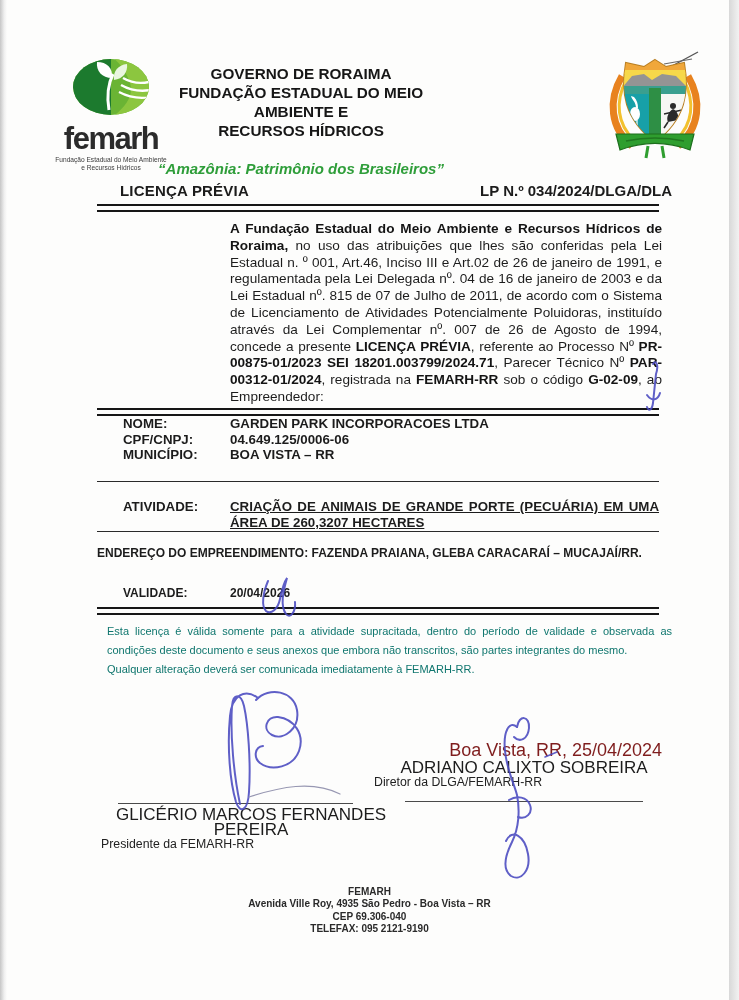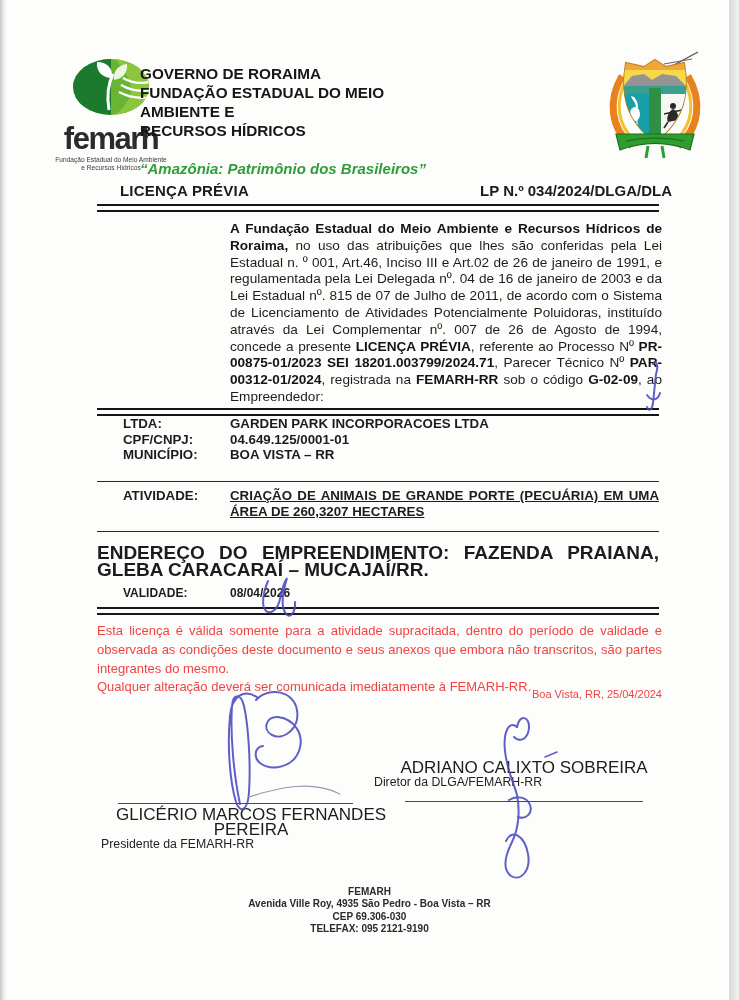--- a/index.html
+++ b/index.html
@@ -11,49 +11,49 @@
   .scan-edge-left{position:absolute;left:0;top:0;width:7px;height:100%;
     background:linear-gradient(to right,#c6c6c6,#efefef 60%,rgba(255,255,255,0));}
   .scan-edge-right{position:absolute;left:729px;top:0;width:10px;height:100%;
     background:linear-gradient(to right,#d8d8d8,#f2f2f2);}
   .abs{position:absolute;}
 
   
   .logo-block{left:42px;top:58px;width:138px;text-align:center;}
   .logo-word{font-size:31px;font-weight:bold;color:#2b2b2b;letter-spacing:-1.5px;line-height:30px;margin-top:2px;}
   .logo-tag{font-size:6.6px;color:#3a3a3a;line-height:7.6px;margin-top:2px;}
-  .hdr-text{left:140px;top:64px;width:310px;text-align:left;}
+  .hdr-text{left:146px;top:64px;width:310px;text-align:center;}
   .hdr-line{font-size:15.3px;font-weight:bold;line-height:19px;color:#161616;}
   .hdr-slogan{font-size:15px;font-weight:bold;font-style:italic;margin-top:20px;line-height:18px;}
 
   
   .title-row{left:97px;top:182px;width:575px;height:20px;}
   .title-left{position:absolute;left:23px;top:0;font-size:15px;font-weight:bold;letter-spacing:.2px;}
   .title-right{position:absolute;right:0;top:0;font-size:15px;font-weight:bold;}
   .rule-double{border-top:2px solid #161616;border-bottom:2.4px solid #161616;height:4px;}
   .rule-thin{border-top:1.6px solid #2a2a2a;height:0;}
 
   
   .preamble{left:230px;top:221px;width:432px;font-size:13.6px;line-height:16.8px;text-align:justify;color:#1d1d1d;}
   .preamble b{color:#141414;}
 
   
   .rows{left:123px;top:416px;width:536px;}
   .row{display:flex;line-height:15.6px;font-size:13.3px;font-weight:bold;}
   .row .lbl{width:107px;flex:none;}
-  .activity{left:123px;top:488px;width:536px;display:flex;font-size:13.3px;font-weight:bold;line-height:15.8px;}
+  .activity{left:123px;top:499px;width:536px;display:flex;font-size:13.3px;font-weight:bold;line-height:15.8px;}
   .activity .lbl{width:107px;flex:none;}
   .activity .val{flex:1;text-align:justify;text-decoration:underline;}
-  .enterprise{left:97px;top:545px;width:562px;font-size:19px;font-weight:bold;line-height:16.5px;text-align:justify;}
+  .enterprise{left:97px;top:545px;width:562px;font-size:12px;font-weight:bold;line-height:16.5px;text-align:justify;}
   .validity{left:123px;top:585px;width:536px;display:flex;font-size:12px;font-weight:bold;line-height:16px;}
   .validity .lbl{width:107px;flex:none;}
 
   
-  .closing{left:97px;top:622px;width:565px;font-size:13px;line-height:18.8px;text-align:justify;color:#ef4444;}
-  .place-date{right:77px;top:688px;font-size:11px;color:#ef4444;}
+  .closing{left:107px;top:622px;width:565px;font-size:11px;line-height:18.8px;text-align:justify;color:#0f766e;}
+  .place-date{right:77px;top:740px;font-size:18px;color:#7f1d1d;}
 
   
   .sigline{border-top:1.5px solid #4a4a4a;height:0;}
   .sig-name{font-size:17px;font-weight:normal;text-align:center;line-height:15px;}
   .sig-title{font-size:12.3px;line-height:15px;color:#222;}
 
   
   .footer{left:0;top:886px;width:739px;text-align:center;font-size:10px;font-weight:bold;line-height:12.4px;color:#2a2a2a;}
 
   .pen{position:absolute;left:0;top:0;pointer-events:none;}
@@ -138,42 +138,42 @@
   </div>
   <div class="abs rule-double" style="left:97px;top:204px;width:562px;"></div>
 
   <div class="abs preamble">
     <b>A Fundação Estadual do Meio Ambiente e Recursos Hídricos de Roraima,</b><span> no uso das atribuições que lhes são conferidas pela Lei Estadual n. º 001, Art.46, Inciso III e Art.02 de 26 de janeiro de 1991, e regulamentada pela Lei Delegada nº. 04 de 16 de janeiro de 2003 e da Lei Estadual nº. 815 de 07 de Julho de 2011, de acordo com o Sistema de Licenciamento de Atividades Potencialmente Poluidoras, instituído através da Lei Complementar nº. 007 de 26 de Agosto de 1994, concede a presente </span><b>LICENÇA PRÉVIA</b><span>, referente ao Processo Nº </span><b>PR-00875-01/2023 SEI 18201.003799/2024.71</b><span>, Parecer Técnico Nº </span><b>PAR-00312-01/2024</b><span>, registrada na </span><b>FEMARH-RR</b><span> sob o código </span><b>G-02-09</b><span>, ao Empreendedor:</span>
   </div>
 
   <div class="abs rule-double" style="left:97px;top:408px;width:562px;"></div>
   <div class="abs rows">
     <div class="row">
-      <span class="lbl">LTDA:</span>
+      <span class="lbl">NOME:</span>
       <span class="val">GARDEN PARK INCORPORACOES LTDA</span>
     </div>
     <div class="row">
       <span class="lbl">CPF/CNPJ:</span>
-      <span class="val">04.649.125/0001-01</span>
+      <span class="val">04.649.125/0006-06</span>
     </div>
     <div class="row">
       <span class="lbl">MUNICÍPIO:</span>
       <span class="val">BOA VISTA – RR</span>
     </div>
   </div>
   <div class="abs rule-thin" style="left:97px;top:481px;width:562px;"></div>
   <div class="abs activity">
     <span class="lbl">ATIVIDADE:</span>
     <span class="val">CRIAÇÃO DE ANIMAIS DE GRANDE PORTE (PECUÁRIA) EM UMA ÁREA DE 260,3207  HECTARES</span>
   </div>
   <div class="abs rule-thin" style="left:97px;top:531px;width:562px;"></div>
   <div class="abs enterprise">ENDEREÇO DO EMPREENDIMENTO: FAZENDA PRAIANA, GLEBA CARACARAÍ – MUCAJAÍ/RR.</div>
   <div class="abs validity">
     <span class="lbl">VALIDADE:</span>
-    <span class="val">08/04/2026</span>
+    <span class="val">20/04/2026</span>
   </div>
   <div class="abs rule-double" style="left:97px;top:607px;width:562px;"></div>
 
   <div class="abs closing">
     <div>Esta licença é válida somente para a atividade supracitada, dentro do período de validade e observada as condições deste documento e seus anexos que embora não transcritos, são partes integrantes do mesmo.</div>
     <div>Qualquer alteração deverá ser comunicada imediatamente à FEMARH-RR.</div>
   </div>
   <div class="abs place-date">Boa Vista, RR, 25/04/2024</div>
 
   <div class="abs sigline" style="left:118px;top:803px;width:235px;"></div>
@@ -183,21 +183,21 @@
   </div>
   <div class="abs sigline" style="left:405px;top:801px;width:238px;"></div>
   <div class="abs" style="left:374px;top:760px;width:300px;">
     <div class="sig-name">ADRIANO CALIXTO SOBREIRA</div>
     <div class="sig-title">Diretor  da DLGA/FEMARH-RR</div>
   </div>
 
   <div class="abs footer">
     <div>FEMARH</div>
     <div>Avenida Ville Roy, 4935 São Pedro - Boa Vista – RR</div>
-    <div>CEP 69.306-030</div>
+    <div>CEP 69.306-040</div>
     <div>TELEFAX: 095 2121-9190</div>
   </div>
 
   <svg class="pen" width="739" height="1000" viewBox="0 0 739 1000">
     <g stroke="#4a4ac0" stroke-width="2" fill="none" opacity="0.88" stroke-linecap="round">
 
       <path d="M653,364 C656,359 659,365 656,374 L653,403 C652,410 649,412 647,407"></path>
       <path d="M647,395 C652,402 658,400 660,393"></path>
 
       <path d="M268,581 C263,593 261,606 266,611 C271,615 278,609 280,599 C282,589 284,582 287,578 C283,592 280,606 286,614 C290,619 296,612 295,602"></path>

